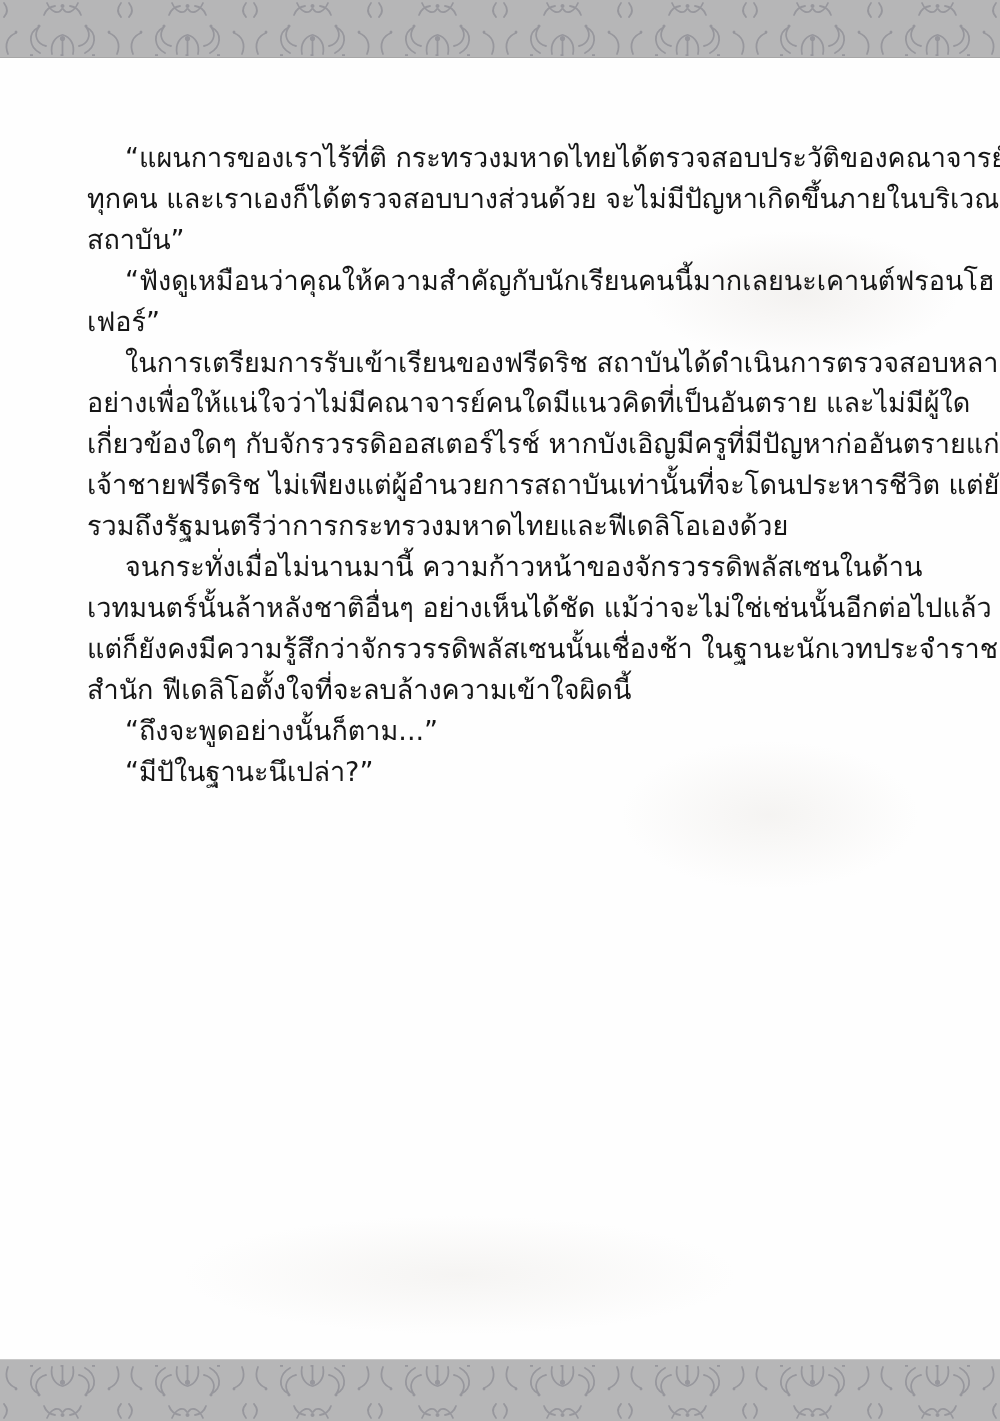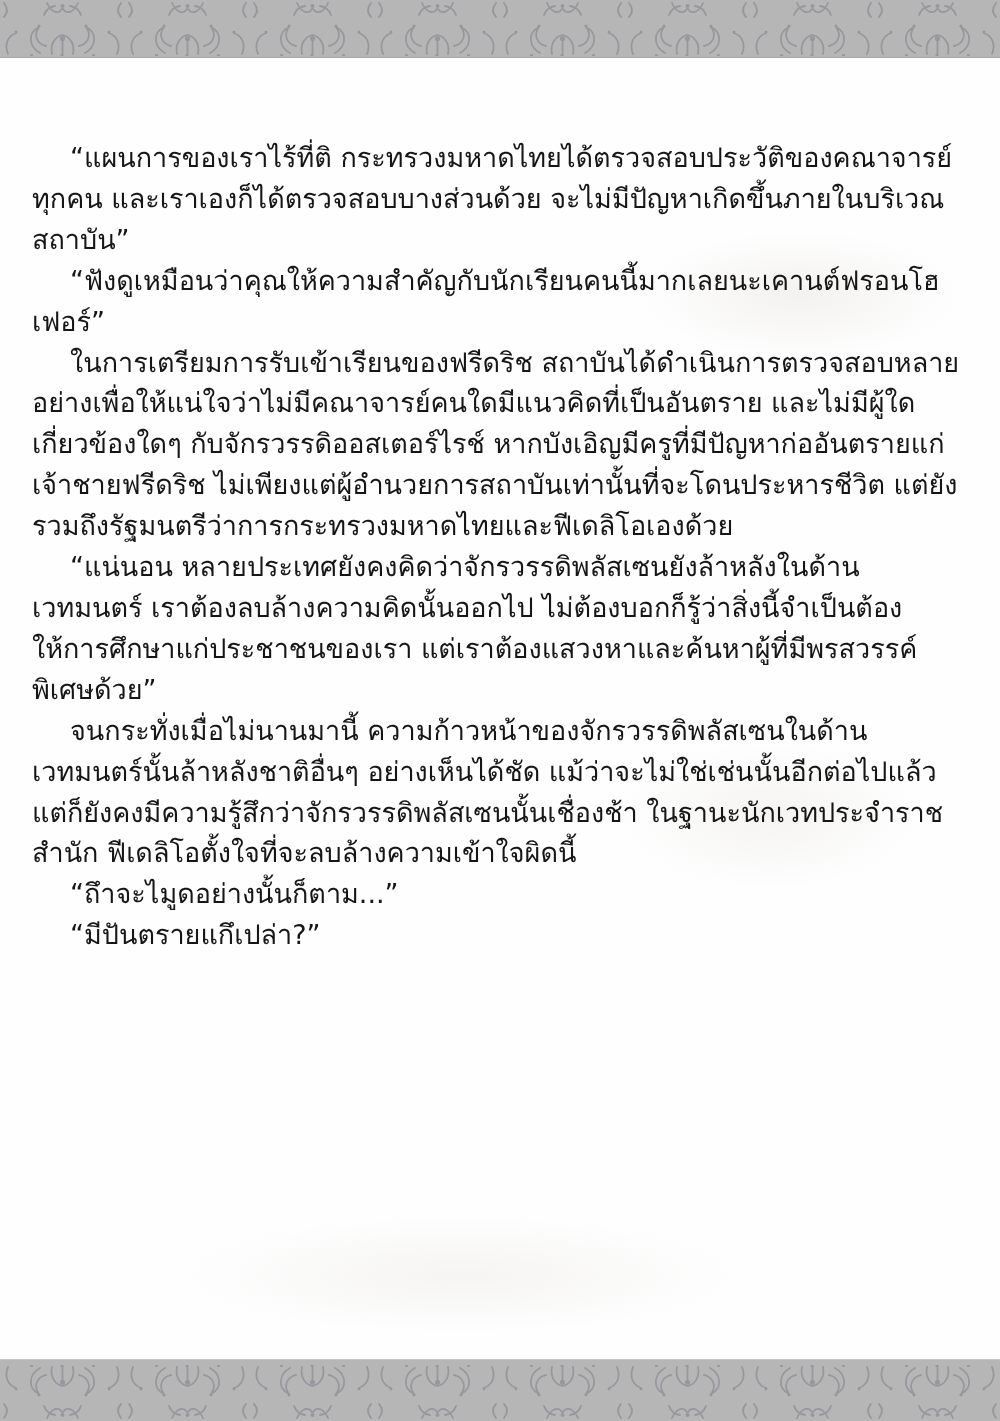--- a/index.html
+++ b/index.html
@@ -17,21 +17,21 @@
     width: 1000px;
     background: var(--border-background, #b6b6b7);
     overflow: hidden;
   }
   .border-strip.top { top: 0; height: 57px; border-bottom: 1px solid #a6a6a6; }
   .border-strip.bottom { bottom: 0; height: 61px; border-top: 1px solid #c8c8c8; }
   .border-strip svg { display: block; }
   .content {
     position: absolute;
     top: 58px; left: 0; right: 0; bottom: 62px;
-    padding: 80px 56px 0 32px;
+    padding: 80px 56px 0 87px;
     overflow: hidden;
   }
   .para {
     margin: 0;
     white-space: pre;          
     font-size: 27px;
     line-height: 40.9px;
     color: var(--text, #161616);
     text-indent: 38px;         
     font-weight: 500;
@@ -94,30 +94,26 @@
     <p class="para">“แผนการของเราไร้ที่ติ กระทรวงมหาดไทยได้ตรวจสอบประวัติของคณาจารย์
 ทุกคน และเราเองก็ได้ตรวจสอบบางส่วนด้วย จะไม่มีปัญหาเกิดขึ้นภายในบริเวณ
 สถาบัน”</p>
     <p class="para">“ฟังดูเหมือนว่าคุณให้ความสำคัญกับนักเรียนคนนี้มากเลยนะเคานต์ฟรอนโฮ
 เฟอร์”</p>
     <p class="para">ในการเตรียมการรับเข้าเรียนของฟรีดริช สถาบันได้ดำเนินการตรวจสอบหลาย
 อย่างเพื่อให้แน่ใจว่าไม่มีคณาจารย์คนใดมีแนวคิดที่เป็นอันตราย และไม่มีผู้ใด
 เกี่ยวข้องใดๆ กับจักรวรรดิออสเตอร์ไรช์ หากบังเอิญมีครูที่มีปัญหาก่ออันตรายแก่
 เจ้าชายฟรีดริช ไม่เพียงแต่ผู้อำนวยการสถาบันเท่านั้นที่จะโดนประหารชีวิต แต่ยัง
 รวมถึงรัฐมนตรีว่าการกระทรวงมหาดไทยและฟีเดลิโอเองด้วย</p>
-    <p class="para">“แน่นอน หลายประเทศยังคงคิดว่าจักรวรรดิพลัสเซนยังล้าหลังในด้าน
-เวทมนตร์ เราต้องลบล้างความคิดนั้นออกไป ไม่ต้องบอกก็รู้ว่าสิ่งนี้จำเป็นต้อง
-ให้การศึกษาแก่ประชาชนของเรา แต่เราต้องแสวงหาและค้นหาผู้ที่มีพรสวรรค์
-พิเศษด้วย”</p>
     <p class="para">จนกระทั่งเมื่อไม่นานมานี้ ความก้าวหน้าของจักรวรรดิพลัสเซนในด้าน
 เวทมนตร์นั้นล้าหลังชาติอื่นๆ อย่างเห็นได้ชัด แม้ว่าจะไม่ใช่เช่นนั้นอีกต่อไปแล้ว
 แต่ก็ยังคงมีความรู้สึกว่าจักรวรรดิพลัสเซนนั้นเชื่องช้า ในฐานะนักเวทประจำราช
 สำนัก ฟีเดลิโอตั้งใจที่จะลบล้างความเข้าใจผิดนี้</p>
-    <p class="para">“ถึาจะไมูดอย่างนั้นก็ตาม...”</p>
-    <p class="para">“มีปันตรายแกึเปล่า?”</p>
+    <p class="para">“ถึงจะพูดอย่างนั้นก็ตาม...”</p>
+    <p class="para">“มีปัในฐานะนึเปล่า?”</p>
   </main>
 
   <div class="border-strip bottom">
     <svg width="1000" height="61" xmlns="http://www.w3.org/2000/svg">
       <g transform="translate(0,61) scale(1,-1)">
         <rect width="1000" height="57" fill="url(#damaskTile)"></rect>
         <rect y="57" width="1000" height="4" fill="#b6b6b7"></rect>
       </g>
     </svg>
   </div>

